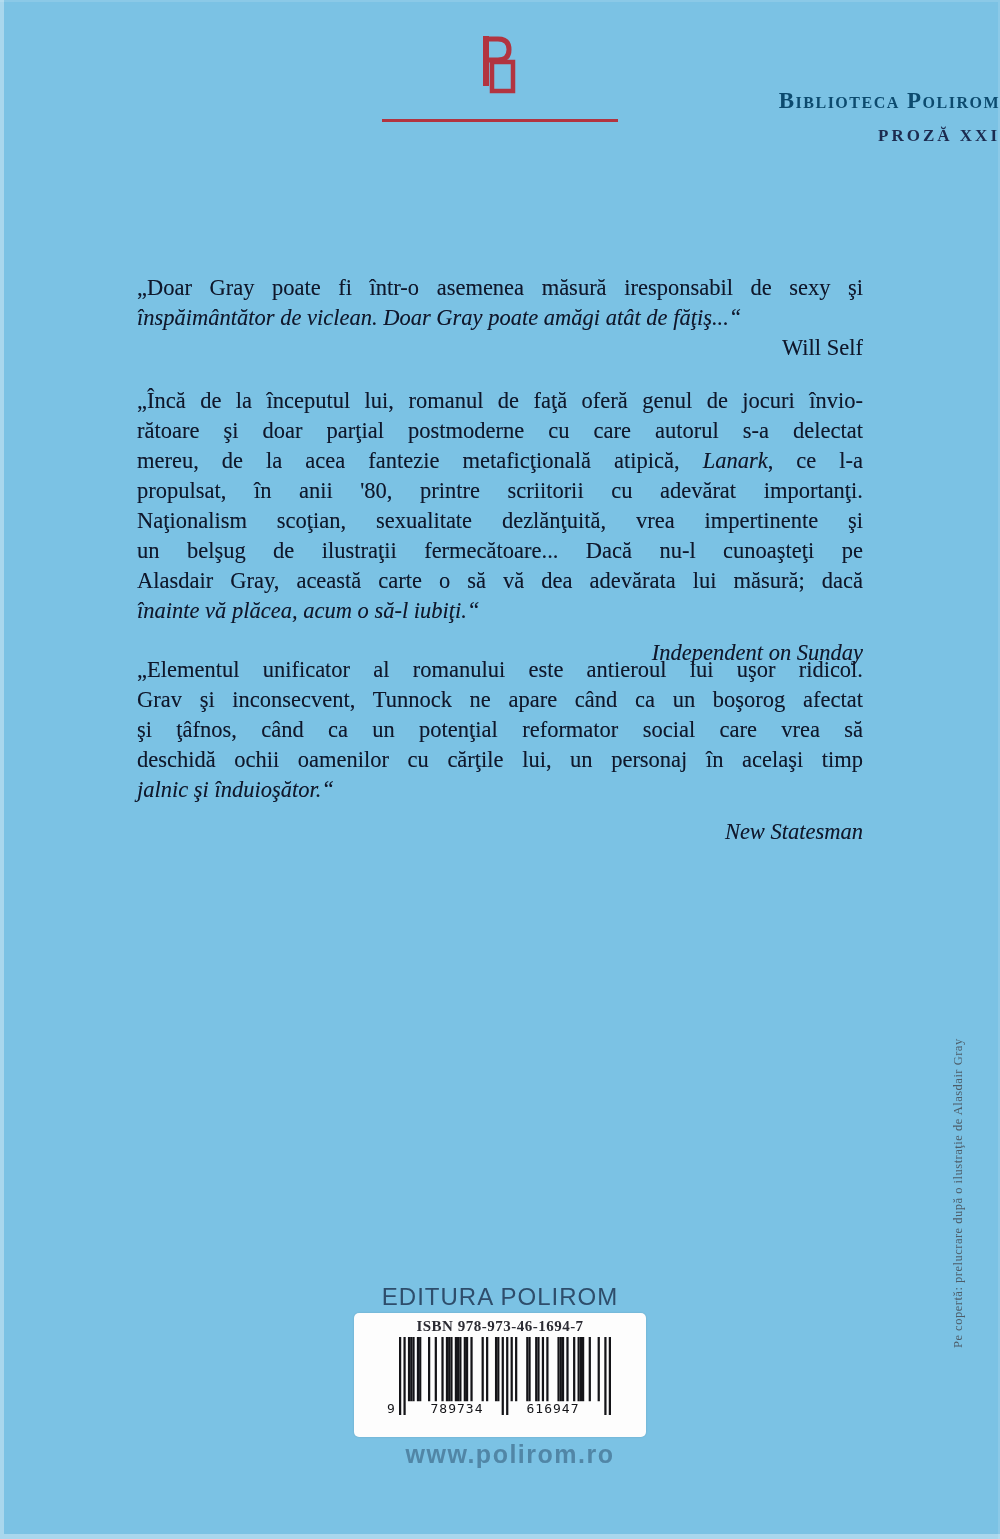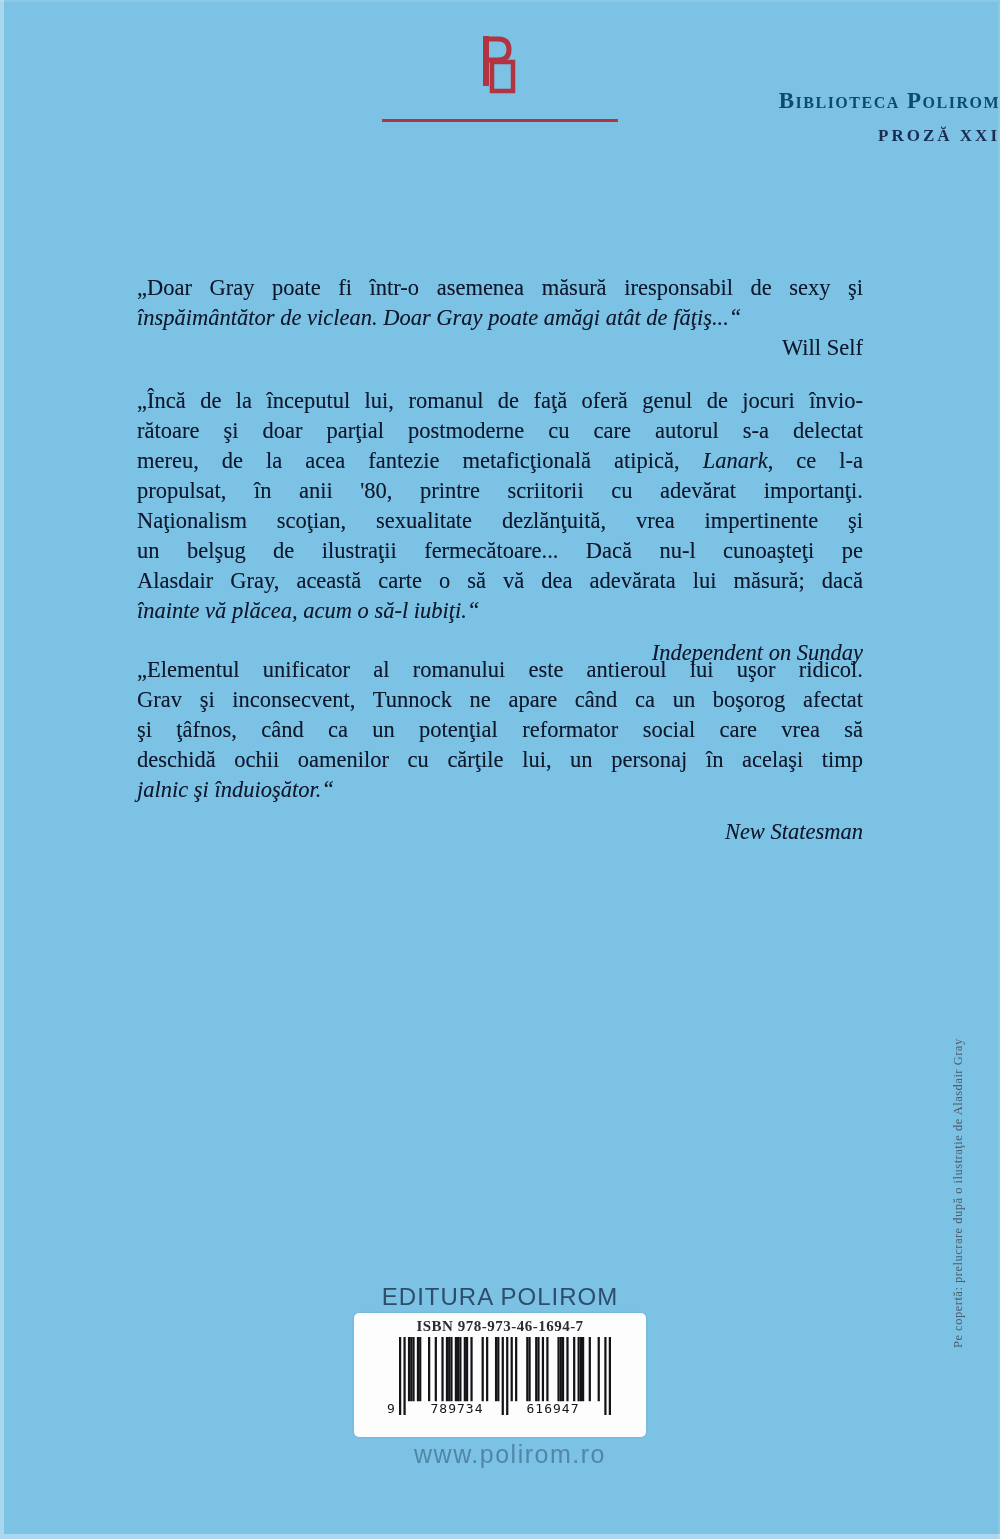--- a/index.html
+++ b/index.html
@@ -70,21 +70,21 @@
     position:absolute;bottom:-1px;
     font-family:"DejaVu Sans Mono","Liberation Mono",monospace;
     font-size:13px;letter-spacing:1px;color:#141418;
   }
   .ean-d1{left:-2px;}
   .ean-d2{left:28px;width:80px;text-align:center;}
   .ean-d3{left:124px;width:80px;text-align:center;}
   .website{
     position:absolute;top:1440px;left:0;right:0;text-align:center;
     font-family:"Liberation Sans","DejaVu Sans",sans-serif;
-    font-size:25px;font-weight:400;letter-spacing:1.5px;color:#4d80a0;
+    font-size:25px;font-weight:700;letter-spacing:1.5px;color:#4d80a0;
     opacity:.9;
     padding-left:20px;
   }
 
   
   .credit{
     position:absolute;right:34px;top:958px;height:470px;
     writing-mode:vertical-rl;transform:rotate(180deg);
     font-family:"Liberation Serif",serif;font-size:12.5px;letter-spacing:.5px;
     color:#4d5d69;text-align:center;

